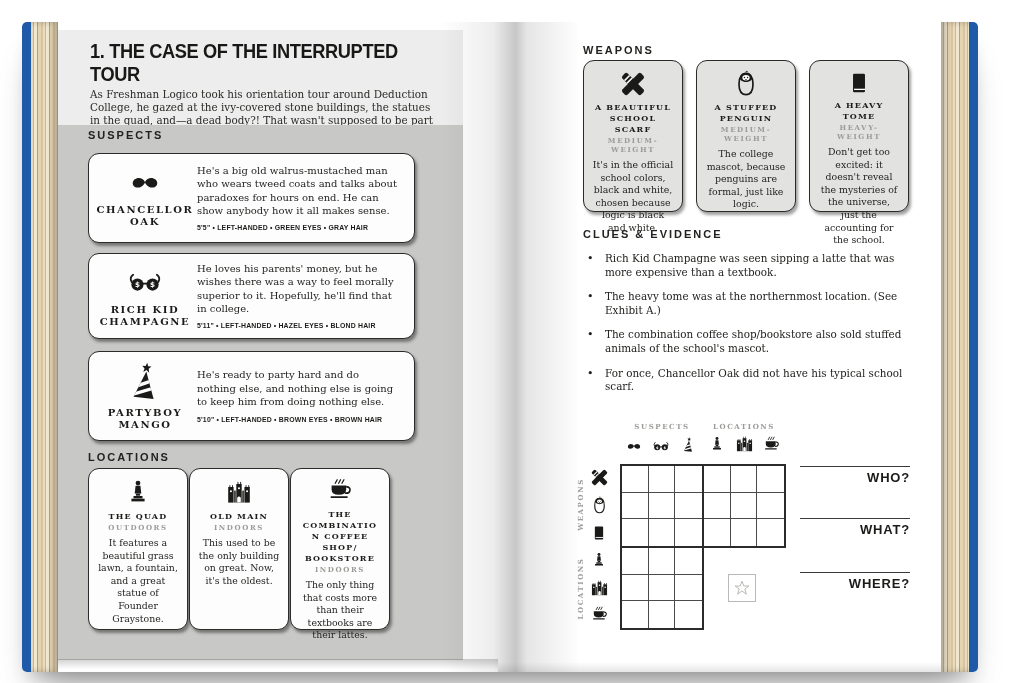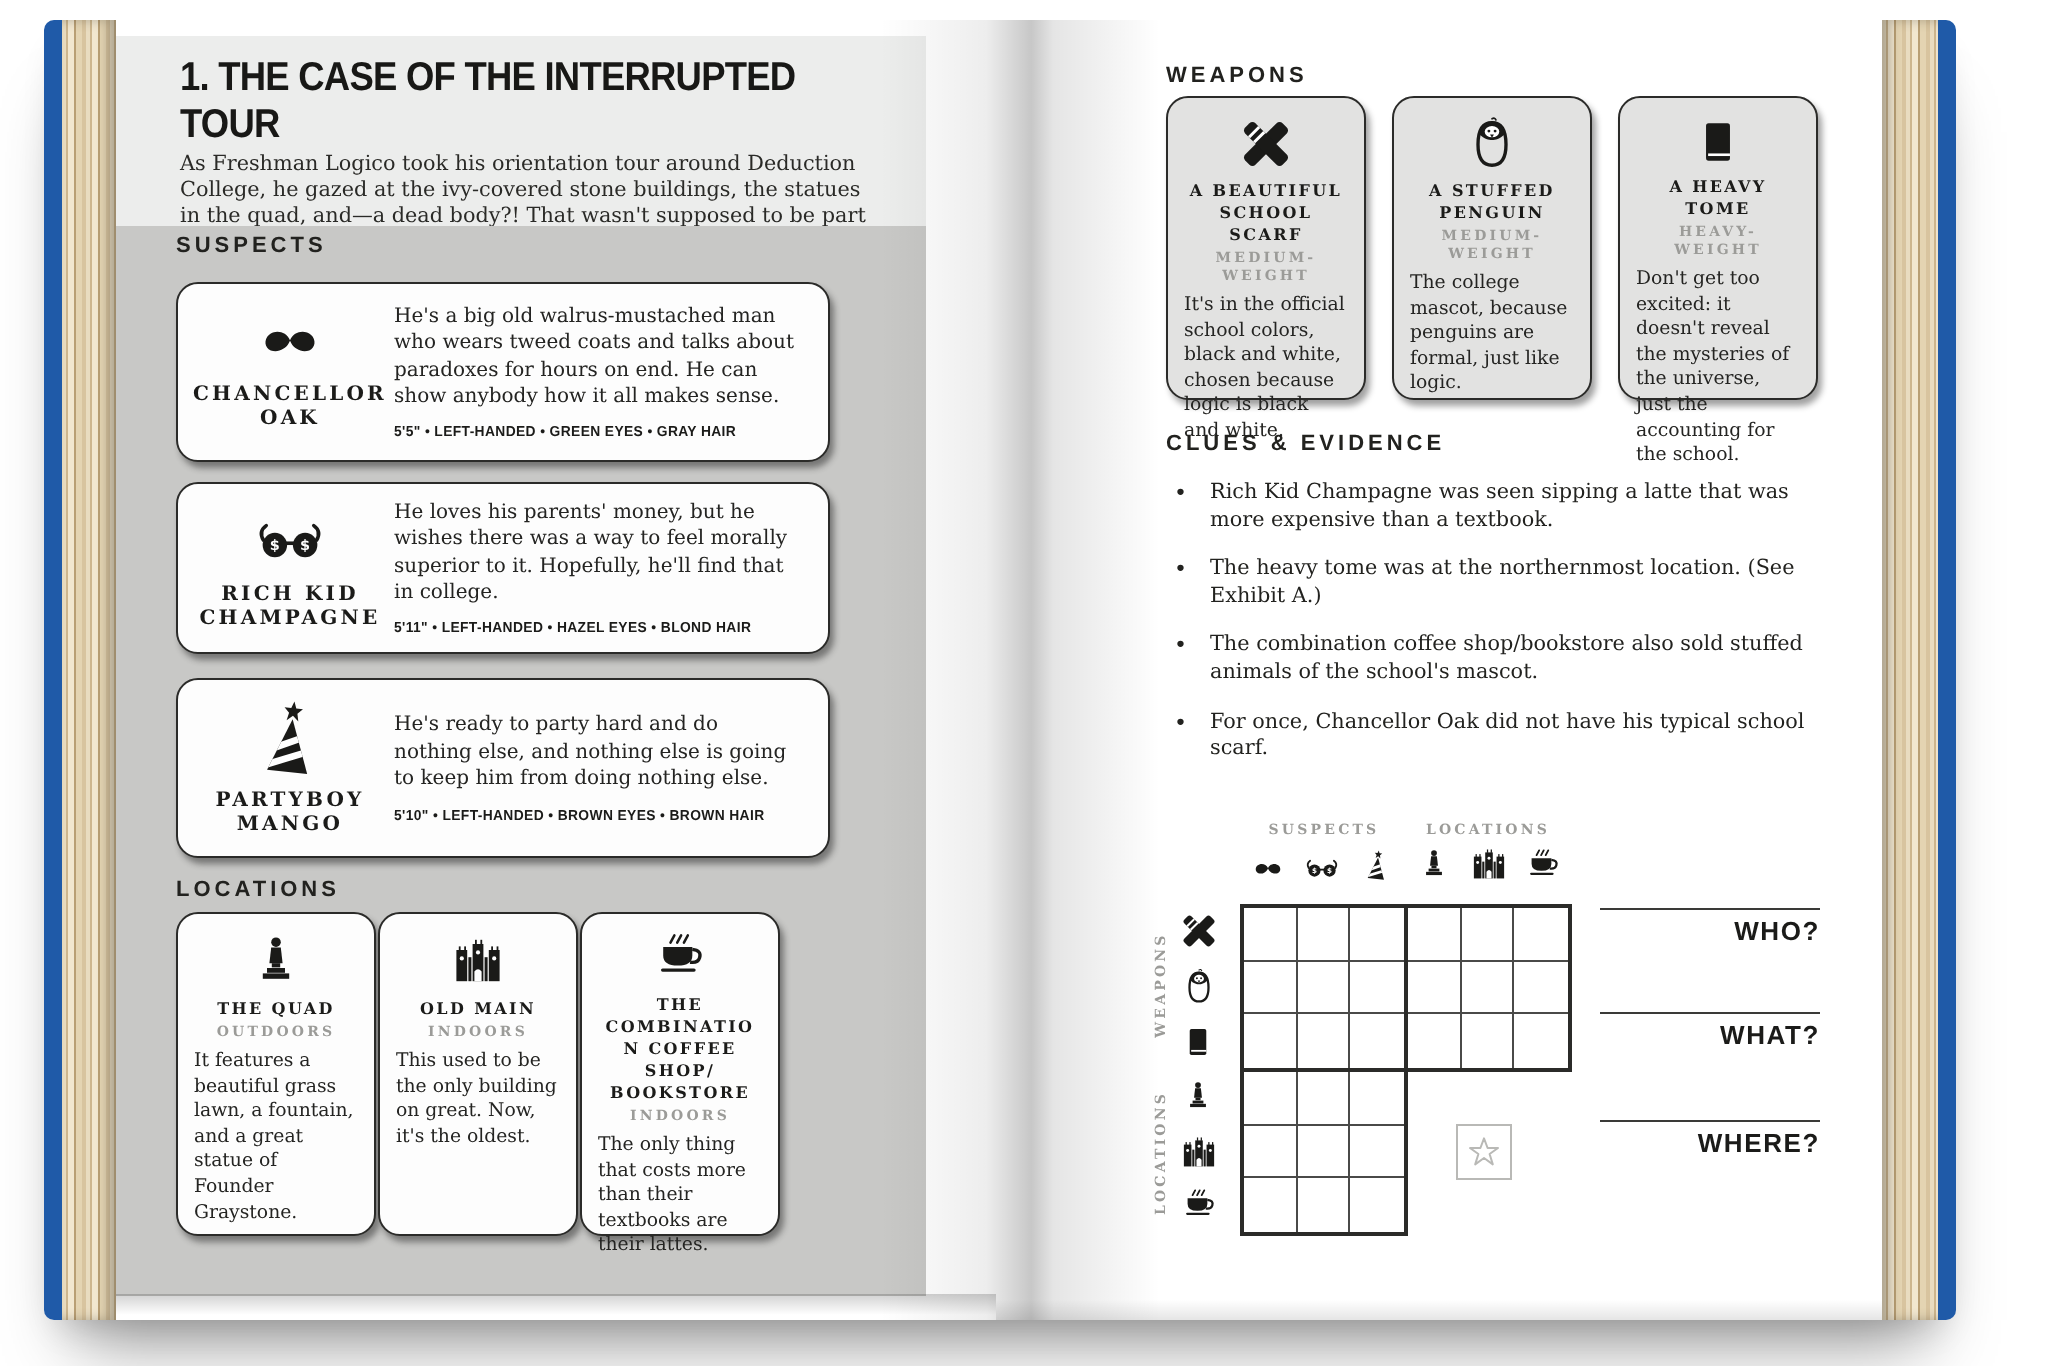--- a/index.html
+++ b/index.html
@@ -4,21 +4,21 @@
 <style>
   html,body { margin:0; padding:0; background:#ffffff; }
   .stage {
     position:relative; width:1024px; height:683px; overflow:hidden;
     background:#ffffff;
     font-family:"DejaVu Serif", serif;
     color:#1d1d1b;
   }
   
   .book {
-    position:absolute; left:22px; top:10px; width:956px; height:650px;
+    position:absolute; left:22px; top:22px; width:956px; height:650px;
     display:flex;
     border-radius:6px 10px 10px 6px;
     box-shadow:0 28px 34px -16px rgba(0,0,0,.38), 0 10px 18px -8px rgba(0,0,0,.18);
   }
   .cover-strip { width:9px; background:#1f5aa8; }
   .cover-left  { border-radius:5px 0 0 5px; }
   .cover-right { border-radius:0 5px 5px 0; }
   .fore-edge {
     background:repeating-linear-gradient(90deg,
       #e9dcc0 0 2px, #cdb68e 2px 3px, #f2e7cf 3px 6px,
@@ -96,21 +96,21 @@
     background:#fdfdfd; border:1.6px solid #2b2b29; border-radius:11px;
     box-shadow:2px 3px 3px rgba(20,20,20,.45);
     padding:9px 8px; text-align:center;
   }
   .loc-icon { display:block; margin:0 auto 3px auto; }
   .card-title {
     font-family:"DejaVu Serif", serif; font-weight:bold; font-size:8px;
     letter-spacing:1.2px; line-height:11px; color:#1b1b19; word-break:break-word;
   }
   .card-sub { margin-top:1px; }
-  .card-desc { margin-top:5px; text-align:left; font-size:9.4px; line-height:12.6px; color:#242422; }
+  .card-desc { margin-top:5px; text-align:center; font-size:9.4px; line-height:12.6px; color:#242422; }
 
   
   .rp-heading { position:absolute; left:85px; }
   .weapon-row { position:absolute; left:85px; top:38px; display:flex; gap:13px; }
   .weapon-card {
     width:100px; height:152px; box-sizing:border-box;
     background:#e2e2e1; border:1.6px solid #2b2b29; border-radius:11px;
     box-shadow:2px 3px 3px rgba(20,20,20,.40);
     padding:8px 8px; text-align:center;
   }

